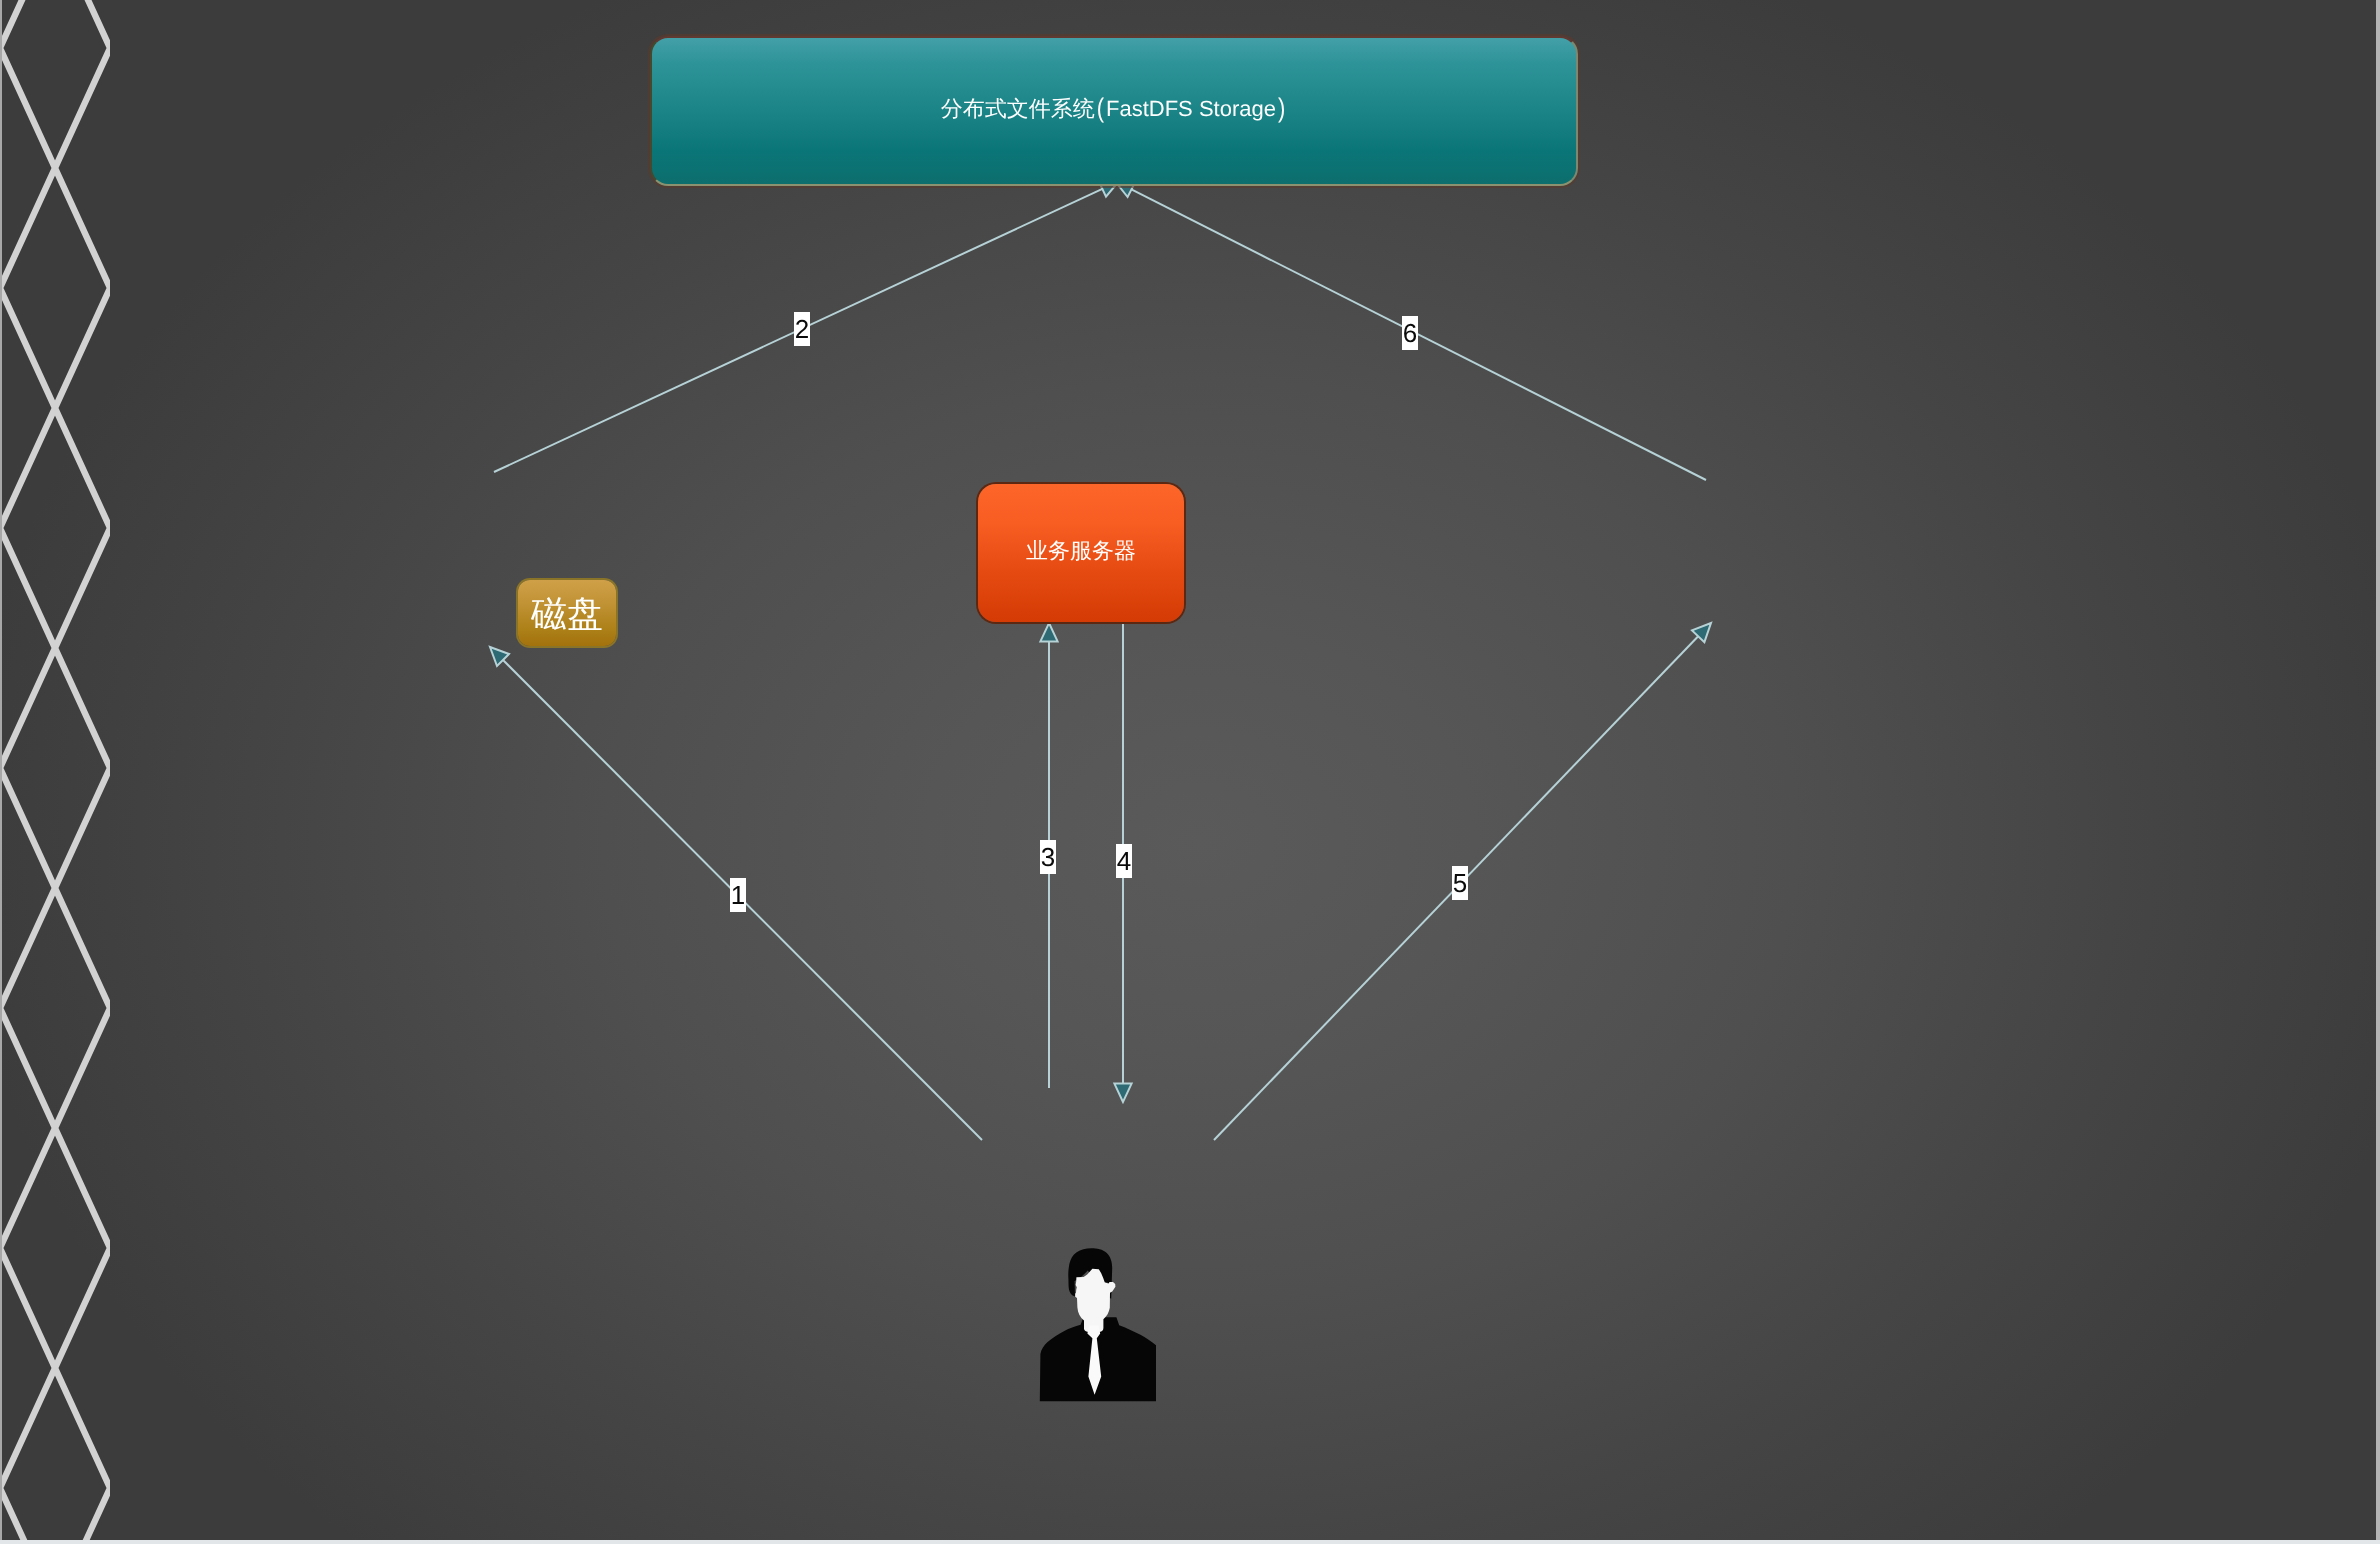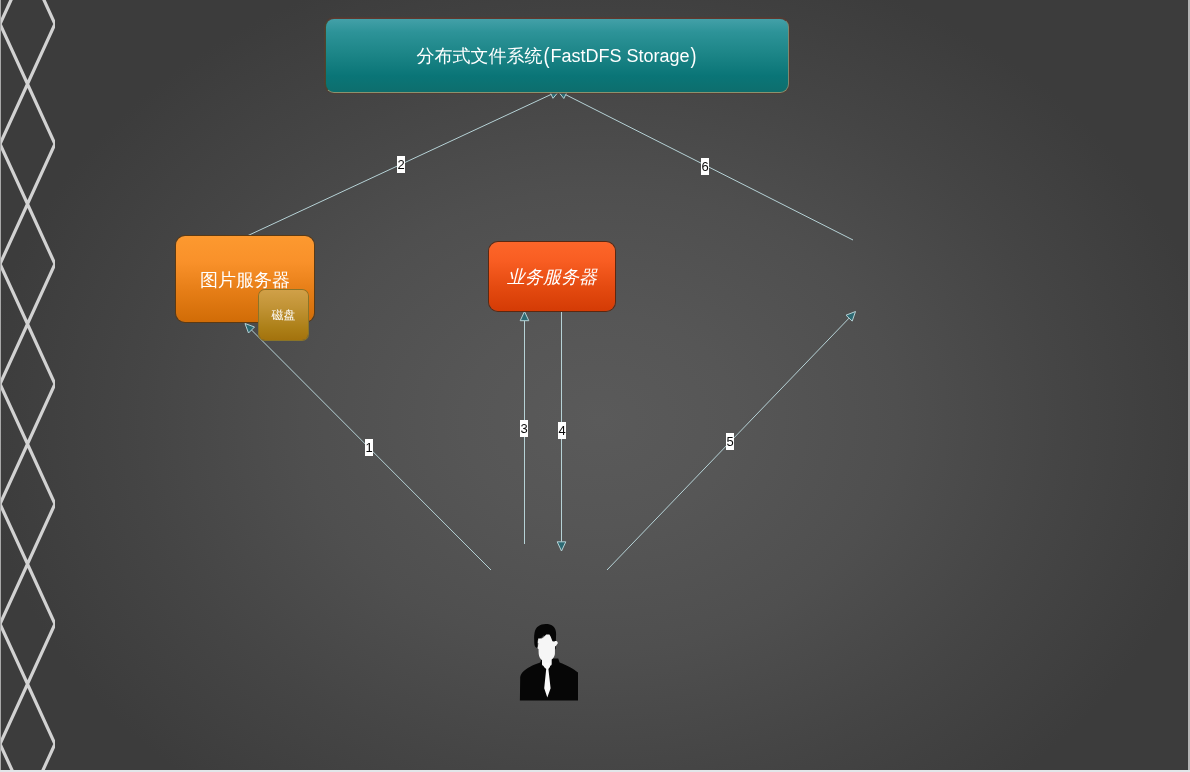--- a/index.html
+++ b/index.html
@@ -24,49 +24,48 @@
   #bgsvg, #edgesvg { position:absolute; left:0; top:0; width:1190px; height:772px; }
   #edgesvg { pointer-events:none; }
 
   .node {
     position: absolute;
     display: flex;
     align-items: center;
     justify-content: center;
     border-radius: 9px;
     color: #fff;
-    font-size: 18px;
+    font-size: 11px;
     line-height: 1;
     white-space: nowrap;
   }
   #n-fastdfs {
     left:325px; top:18px; width:464px; height:75px;
     background: linear-gradient(180deg, #43a0a8 0%, #2d9398 18%, #1c8587 48%, #0a7577 78%, #0d6e6d 100%);
     border:1px solid;
     border-color: #5e3a33 #7d8870 #8a9270 #45492f;
     box-shadow: 0 0 0 1px rgba(92,58,44,.62);
   }
   #n-imgsrv {
     left:176px; top:236px; width:138px; height:86px;
     background: linear-gradient(180deg, #fd992f 0%, #f9912a 30%, #e57d16 65%, #d16c07 100%);
     box-shadow: 0 0 0 1px #5b3a14;
   }
   #n-imgsrv .lbl { position:absolute; left:0; right:0; top:35px; text-align:center; }
   #n-disk {
-    left:259px; top:290px; width:49px; height:50px;
+    left:259px; top:290px; width:49px; height:33px;
     background: linear-gradient(180deg, #d0a048 0%, #c19335 35%, #ad8018 75%, #a3720d 100%);
     box-shadow: 0 0 0 1px #8a7428;
     border-radius:6px;
-    font-size:12px;
+    font-size:18px;
   }
   #n-appsrv {
-    left:489px; top:242px; width:126px; height:69px;
+    left:489px; top:242px; width:103px; height:69px;
     background: linear-gradient(180deg, #fd6629 0%, #f85d22 28%, #e44a10 66%, #d43b05 100%);
     box-shadow: 0 0 0 1px #5c2811;
-    font-style: italic;
   }
   #n-nginx {
     left:788px; top:240px; width:132px; height:71px;
     background: linear-gradient(180deg, #3ba3ac 0%, #2c989d 28%, #17848a 62%, #076e70 100%);
     border:1px solid;
     border-color: #3b4a25 #8a9270 #8a9270 #8a9a80;
     box-shadow: 0 0 0 1px rgba(78,62,46,.55);
   }
   #n-browser {
     left:490px; top:547px; width:117px; height:47px;
@@ -114,23 +113,20 @@
       <path d="M855.5 311.5 L852.2 321.1 L846.0 315.2 Z"></path>
       <line x1="853" y1="240" x2="565.7" y2="94.7"></line>
       <path d="M557.5 90.5 L567.7 90.8 L563.8 98.5 Z"></path>
     </g>
   </svg>
 
   <div class="node" id="n-fastdfs">
     <span class="lbl"><span>分布式文件系统</span><span class="paren">(</span><span>FastDFS Storage</span><span class="paren">)</span></span>
   </div>
 
-  <div class="node" id="n-imgsrv">
-    <span class="lbl">图片服务器</span>
-  </div>
 
   <div class="node" id="n-disk">
     <span class="lbl">磁盘</span>
   </div>
 
   <div class="node" id="n-appsrv">
     <span class="lbl">业务服务器</span>
   </div>
 
 

